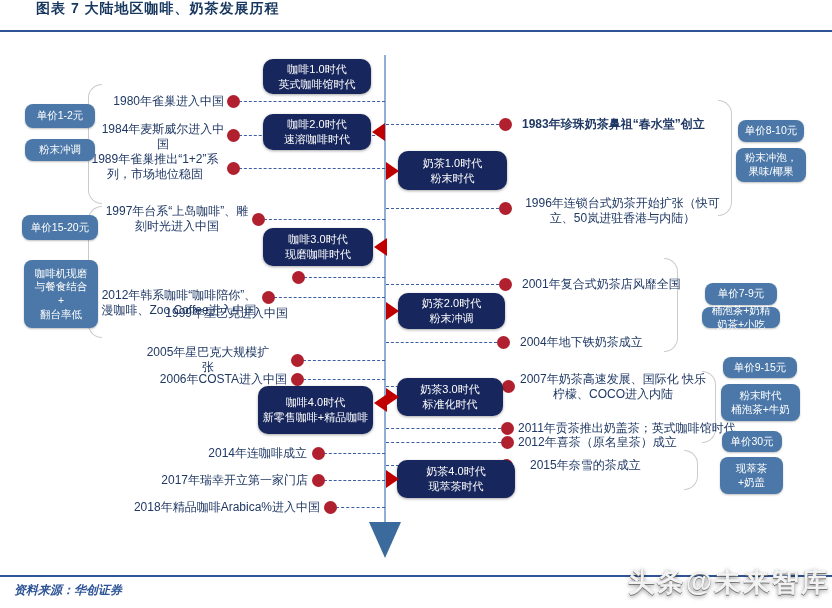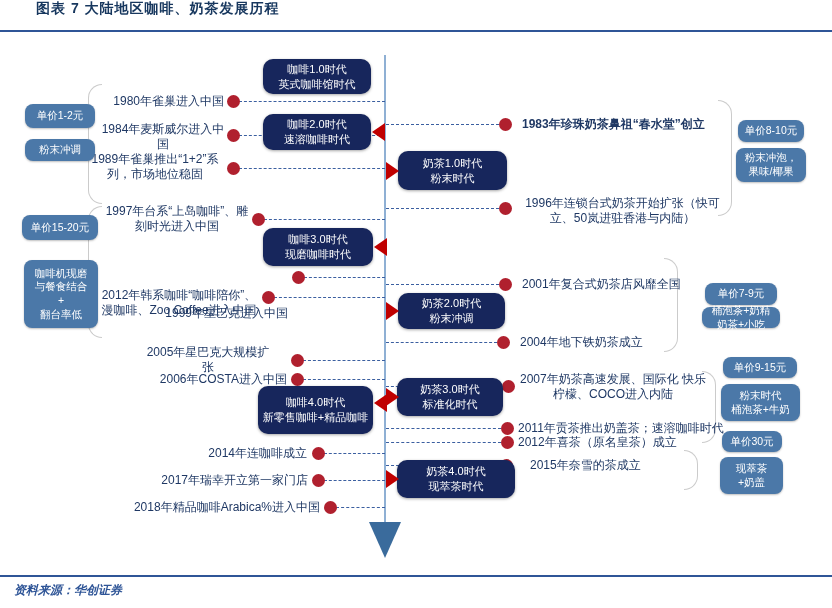--- a/index.html
+++ b/index.html
@@ -87,21 +87,21 @@
       <div class="dot" style="left: 498.5px; top: 277.5px;"></div>
       <div class="evt" style="left: 522px; top: 277px; width: 190px; text-align: left;">2001年复合式奶茶店风靡全国</div>
       <div class="dash" style="left: 386px; top: 342px; width: 111px;"></div>
       <div class="dot" style="left: 496.5px; top: 335.5px;"></div>
       <div class="evt" style="left: 520px; top: 335px; width: 160px; text-align: left;">2004年地下铁奶茶成立</div>
       <div class="dash" style="left: 386px; top: 386px; width: 116px;"></div>
       <div class="dot" style="left: 501.5px; top: 379.5px;"></div>
       <div class="evt" style="left: 518px; top: 372px; width: 190px; text-align: center;">2007年奶茶高速发展、国际化 快乐柠檬、COCO进入内陆</div>
       <div class="dash" style="left: 386px; top: 428px; width: 115px;"></div>
       <div class="dot" style="left: 500.5px; top: 421.5px;"></div>
-      <div class="evt" style="left: 518px; top: 421px; width: 245px; text-align: left;">2011年贡茶推出奶盖茶；速溶咖啡时代</div>
+      <div class="evt" style="left: 518px; top: 421px; width: 245px; text-align: left;">2011年贡茶推出奶盖茶；英式咖啡馆时代</div>
       <div class="dash" style="left: 386px; top: 442px; width: 115px;"></div>
       <div class="dot" style="left: 500.5px; top: 435.5px;"></div>
       <div class="evt" style="left: 518px; top: 435px; width: 200px; text-align: left;">2012年喜茶（原名皇茶）成立</div>
       <div class="dash" style="left: 386px; top: 465px; width: 114px;"></div>
       <div class="dot" style="left: 499.5px; top: 458.5px;"></div>
       <div class="evt" style="left: 530px; top: 458px; width: 150px; text-align: left;">2015年奈雪的茶成立</div>
       <div class="era" style="left: 263px; top: 59px; width: 108px; height: 35px;">咖啡1.0时代
 英式咖啡馆时代</div>
       <div class="era" style="left: 263px; top: 114px; width: 108px; height: 36px;">咖啡2.0时代
 速溶咖啡时代</div>
@@ -140,13 +140,14 @@
       <div class="tag" style="left: 723px; top: 357px; width: 74px; height: 21px;">单价9-15元</div>
       <div class="tag" style="left: 721px; top: 384px; width: 79px; height: 37px;">粉末时代
 桶泡茶+牛奶</div>
       <div class="tag" style="left: 722px; top: 431px; width: 60px; height: 21px;">单价30元</div>
       <div class="tag" style="left: 720px; top: 457px; width: 63px; height: 37px;">现萃茶
 +奶盖</div>
     </div>
 
   <div class="rule bottom"></div>
   <div class="source">资料来源：华创证券</div>
+  <div class="watermark">头条@未来智库</div>
 </div>
 
 </body></html>

